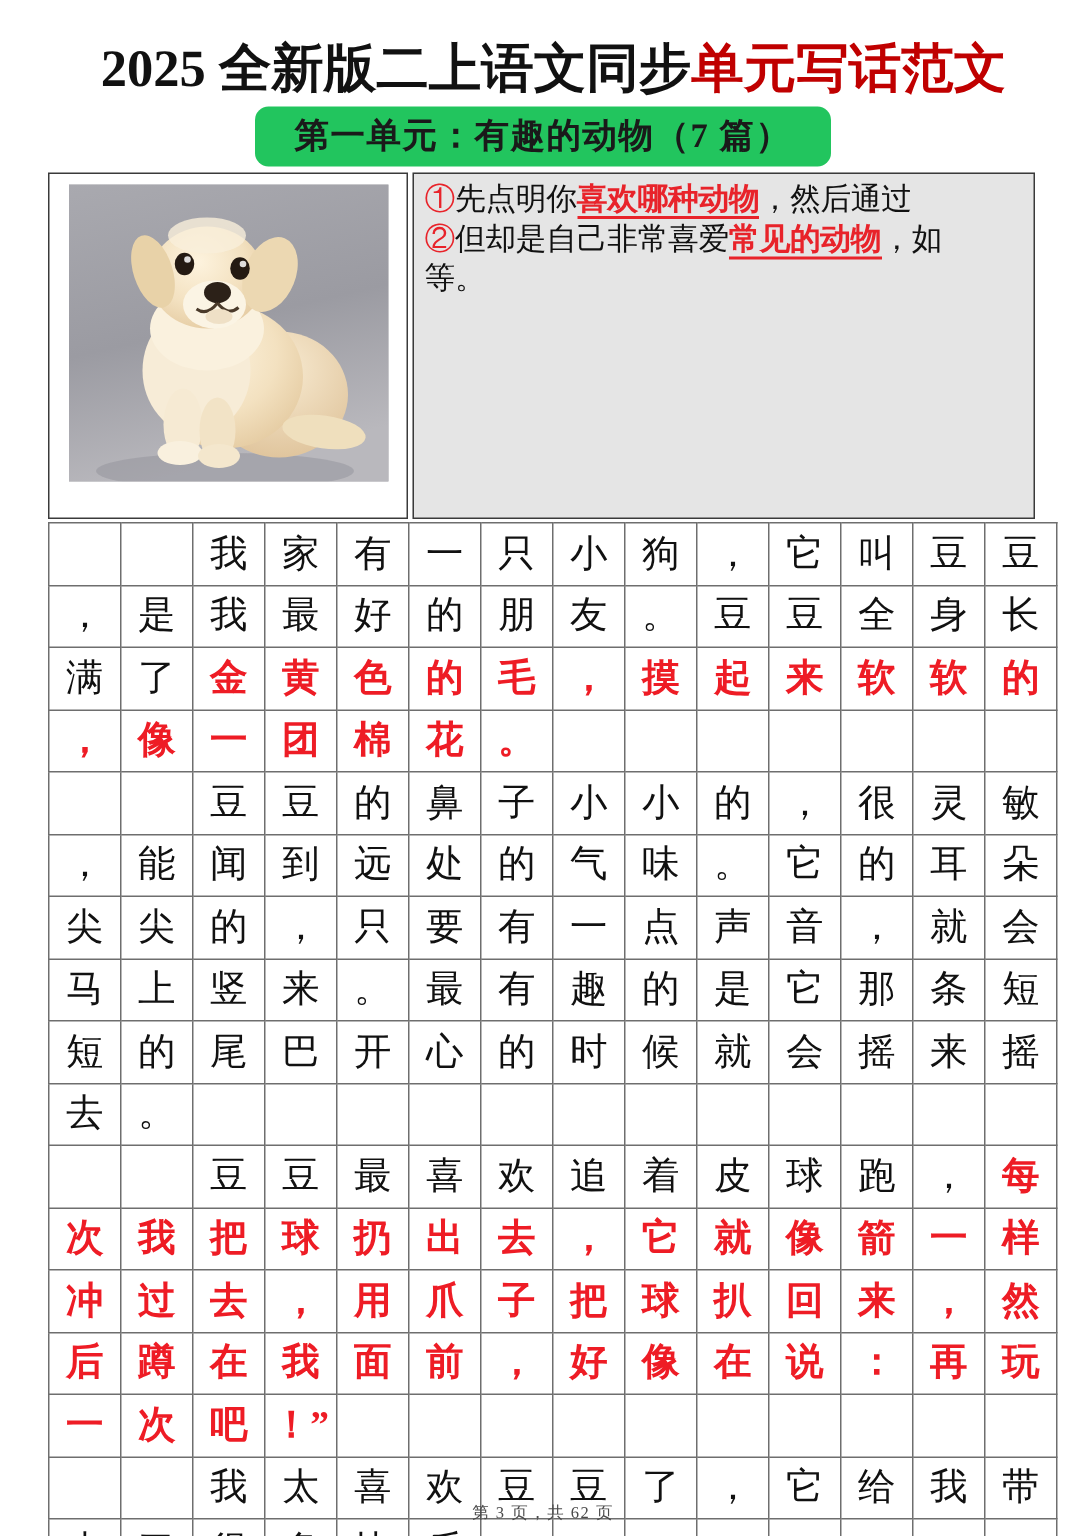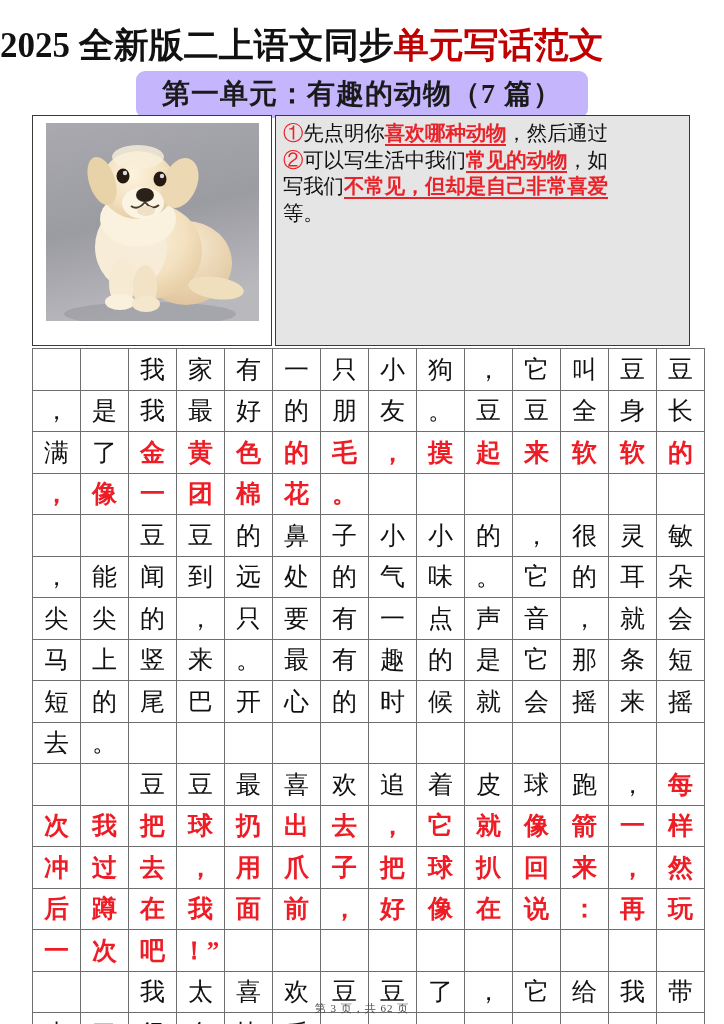--- a/index.html
+++ b/index.html
@@ -13,21 +13,23 @@
     position: relative;
     font-family: "Liberation Serif", "DejaVu Serif", serif;
     overflow: hidden;
   }
 
   
   .title-wrap {
     position: absolute;
     left: 0; top: 22px;
     width: 642px;
+    text-align: center;
     white-space: nowrap;
+    padding-left: 48px;
   }
   .title-text {
     font-size: 35px;
     font-weight: bold;
     letter-spacing: 0px;
     color: #111111;
     font-family: "Liberation Serif", "DejaVu Serif", serif;
   }
   .title-text .red {
     color: #c00000;
@@ -35,24 +37,24 @@
 
   
   .banner-wrap {
     position: absolute;
     left: 0; top: 71px;
     width: 724px;
     text-align: center;
   }
   .banner {
     display: inline-block;
-    background: #c4b5fd;
+    background: #22c55e;
     border-radius: 9px;
     padding: 4px 26px 5px 26px;
-    font-size: 28px;
+    font-size: 23px;
     font-weight: bold;
     color: #1a1a1a;
     letter-spacing: 1px;
     font-family: "Liberation Serif", "DejaVu Serif", serif;
     white-space: nowrap;
   }
 
   
   .top-area {
     position: absolute;
@@ -219,22 +221,21 @@
         <circle cx="116" cy="53" r="2.2" fill="#ffffff" opacity="0.85"></circle>
 
         <ellipse cx="92" cy="34" rx="26" ry="12" fill="#f9efdb" opacity="0.8"></ellipse>
       </svg>
     </div>
   </div>
 
   <div class="instr-cell">
     <div id="instr-lines">
         <div class="instr-line"><span class="rnum">①</span><span>先点明你</span><span class="r">喜欢哪种动物</span><span>，然后通过</span></div>
-        <div class="instr-line"><span class="rnum">②</span><span>可以写生活中我们</span><span class="r">常见的动物</span><span>，如</span></div>
-        <div class="instr-line"><span>写我们</span><span class="r">不常见，但却是自己非常喜爱</span></div>
+        <div class="instr-line"><span class="rnum">②</span><span>但却是自己非常喜爱</span><span class="r">常见的动物</span><span>，如</span></div>
         <div class="instr-line"><span>等。</span></div>
       </div>
   </div>
 </div>
 
 <table class="grid">
   <tbody id="grid-body">
       <tr>
         <td></td>
         <td></td>

